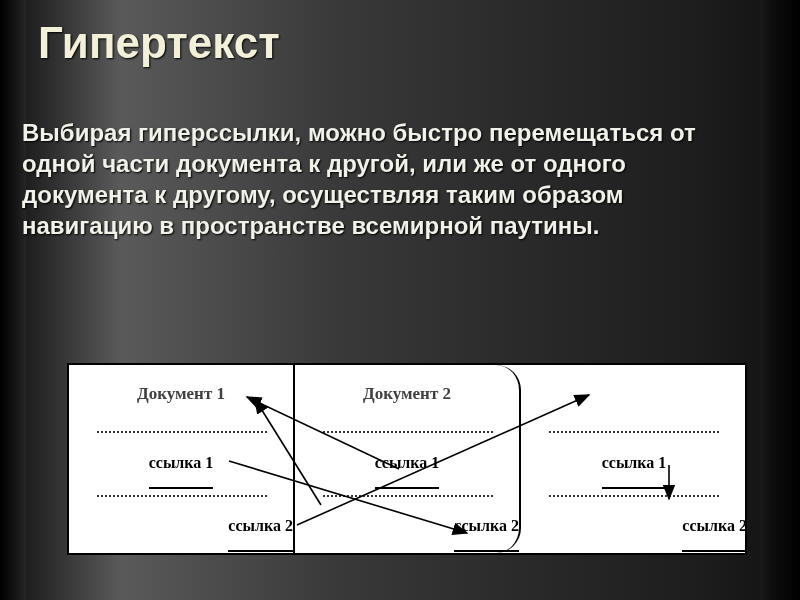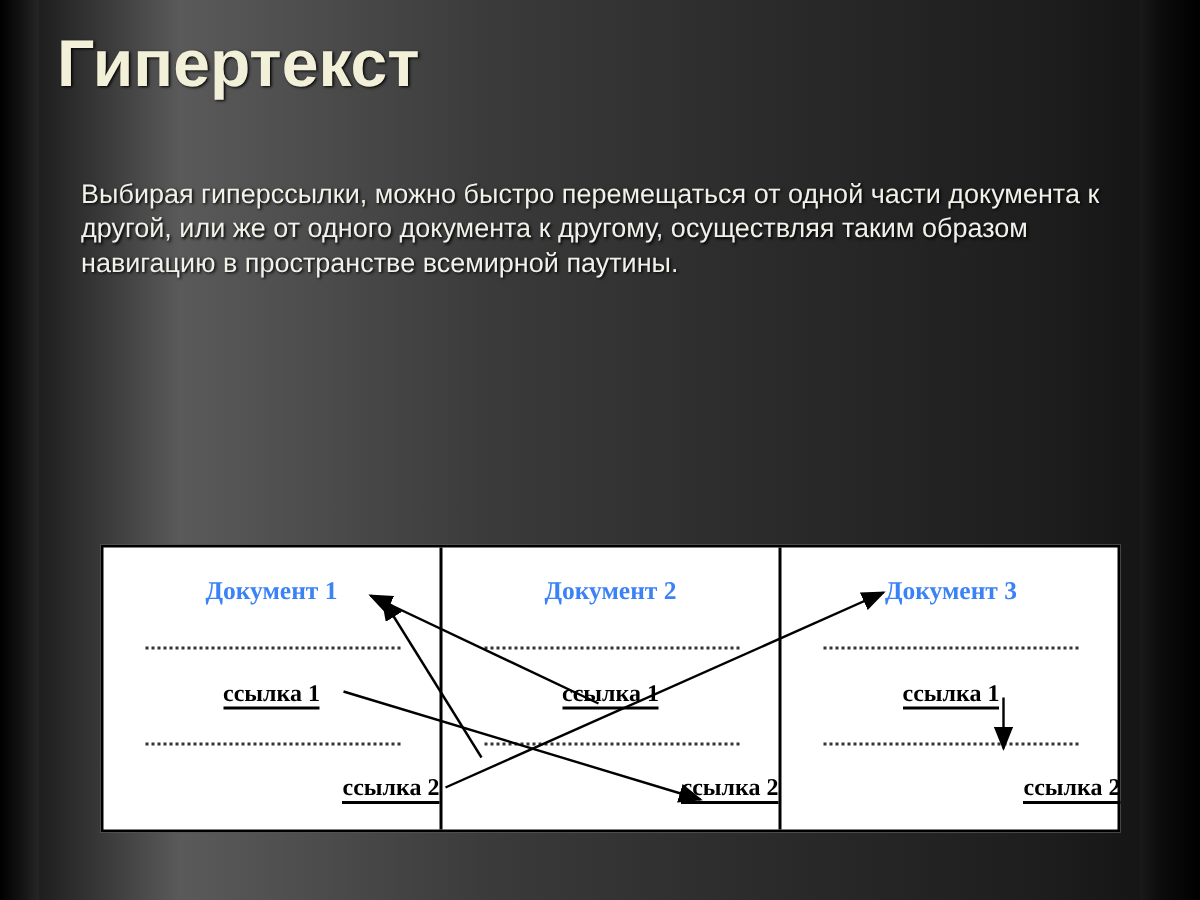--- a/index.html
+++ b/index.html
@@ -52,25 +52,25 @@
     top: 18px;
     font-size: 44px;
     font-weight: bold;
     color: #f2f0d8;
     letter-spacing: 0px;
     text-shadow: 1px 1px 2px #000;
     white-space: nowrap;
   }
   .body-text {
     position: absolute;
-    left: 54px;
+    left: 22px;
     top: 118px;
     width: 680px;
-    font-size: 18px;
-    font-weight: normal;
+    font-size: 24px;
+    font-weight: bold;
     line-height: 1.29;
     color: #f1f1ea;
     text-shadow: 1px 1px 2px #000;
   }
   
   .diagram {
     position: absolute;
     left: 67px;
     top: 363px;
     width: 680px;
@@ -81,32 +81,32 @@
   }
   .doc-box {
     position: absolute;
     top: 0px;
     width: 226px;
     height: 188px;
     border-right: 2px solid #000000;
     box-sizing: border-box;
   }
   .doc-box.b1 { left: 0px; }
-  .doc-box.b2 { left: 226px; }
+  .doc-box.b2 { left: 226px; border-radius: 25px; }
   .doc-box.b3 { left: 452px; border-right: none; }
 
   .doc-title {
     position: absolute;
     top: 19px;
     left: 0;
     width: 100%;
     text-align: center;
     font-size: 17px;
     font-weight: bold;
-    color: #3b82f6;
+    color: #404040;
     font-family: "Liberation Serif", serif;
   }
   .dots {
     position: absolute;
     left: 28px;
     width: 170px;
     border-top: 2px dotted #333;
     height: 0;
   }
   .dots.d1 { top: 66px; }
@@ -117,21 +117,21 @@
     left: 0;
     width: 100%;
     text-align: center;
     font-size: 16px;
     font-weight: bold;
     color: #000;
     font-family: "Liberation Serif", serif;
   }
   .link span {
     border-bottom: 2px solid #000;
-    padding-bottom: 0;
+    padding-bottom: 16px;
   }
   .link.l1 { top: 89px; }
   .link.l2 { top: 152px; text-align: right; }
 
   .arrows {
     position: absolute;
     left: 0;
     top: 0;
     width: 680px;
     height: 192px;
@@ -162,21 +162,20 @@
 
     <div class="doc-box b2">
       <div class="doc-title">Документ 2</div>
       <div class="dots d1"></div>
       <div class="link l1"><span>ссылка 1</span></div>
       <div class="dots d2"></div>
       <div class="link l2"><span>ссылка 2</span></div>
     </div>
 
     <div class="doc-box b3">
-      <div class="doc-title">Документ 3</div>
       <div class="dots d1"></div>
       <div class="link l1"><span>ссылка 1</span></div>
       <div class="dots d2"></div>
       <div class="link l2"><span>ссылка 2</span></div>
     </div>
 
     <svg class="arrows" viewBox="0 0 680 192">
       <defs>
         <marker id="ah" markerWidth="10" markerHeight="8" refX="9" refY="4" orient="auto">
           <path d="M0,0 L10,4 L0,8 z" fill="#000"></path>

